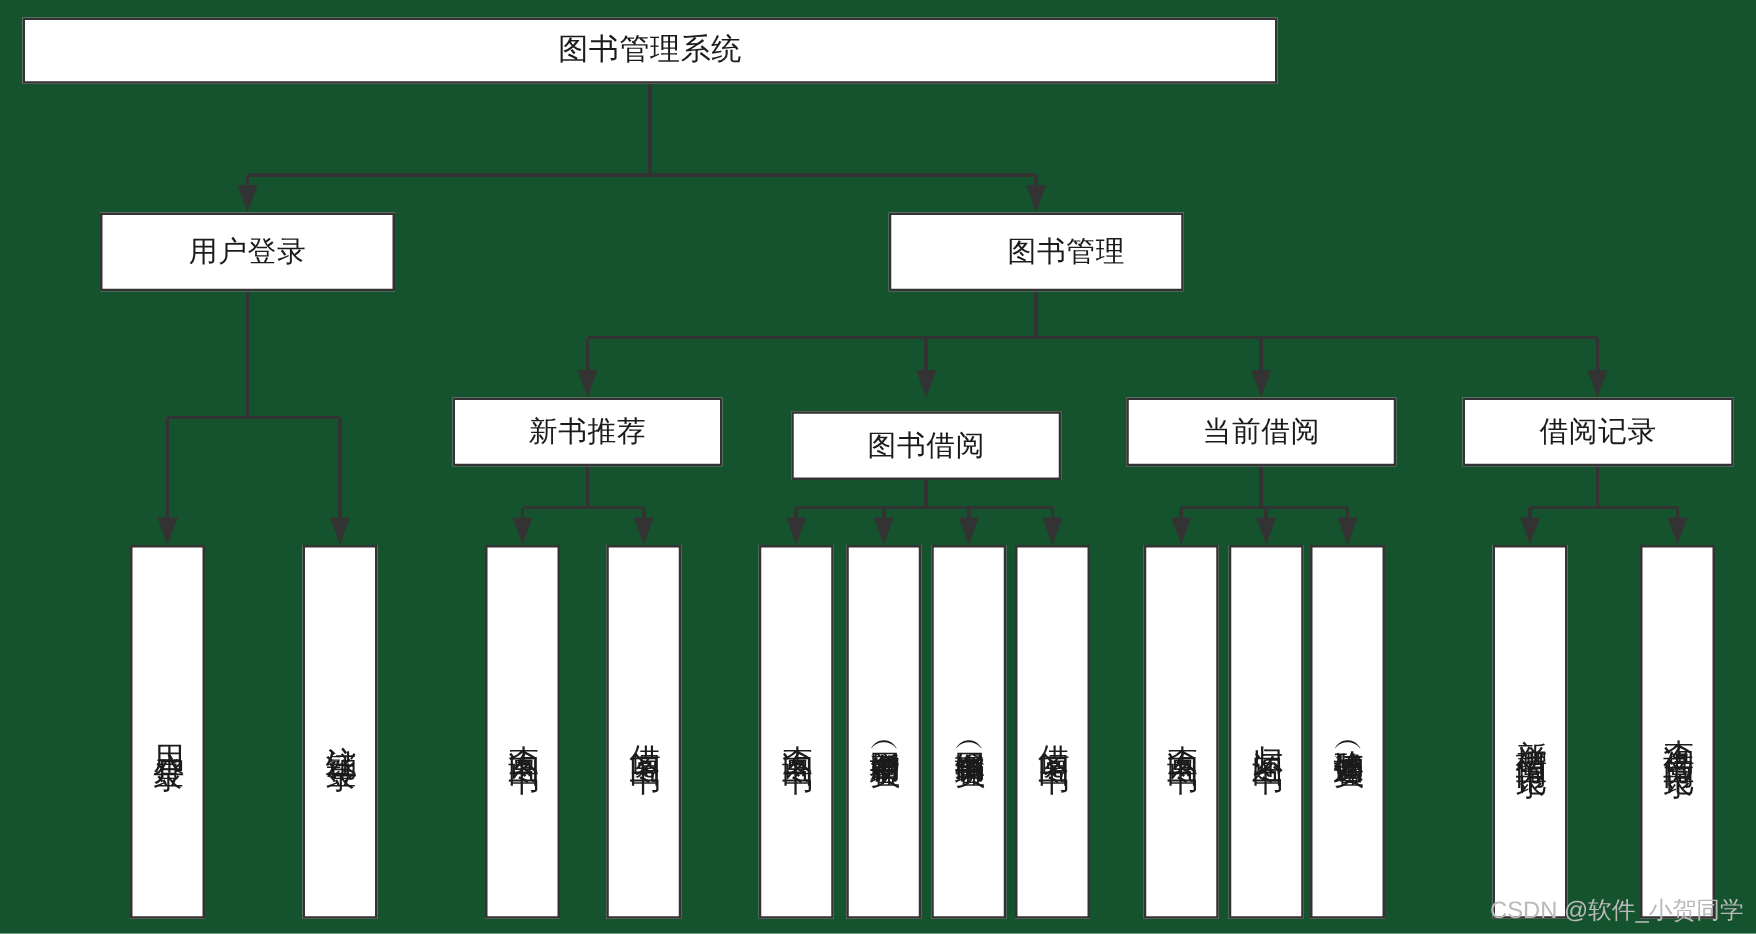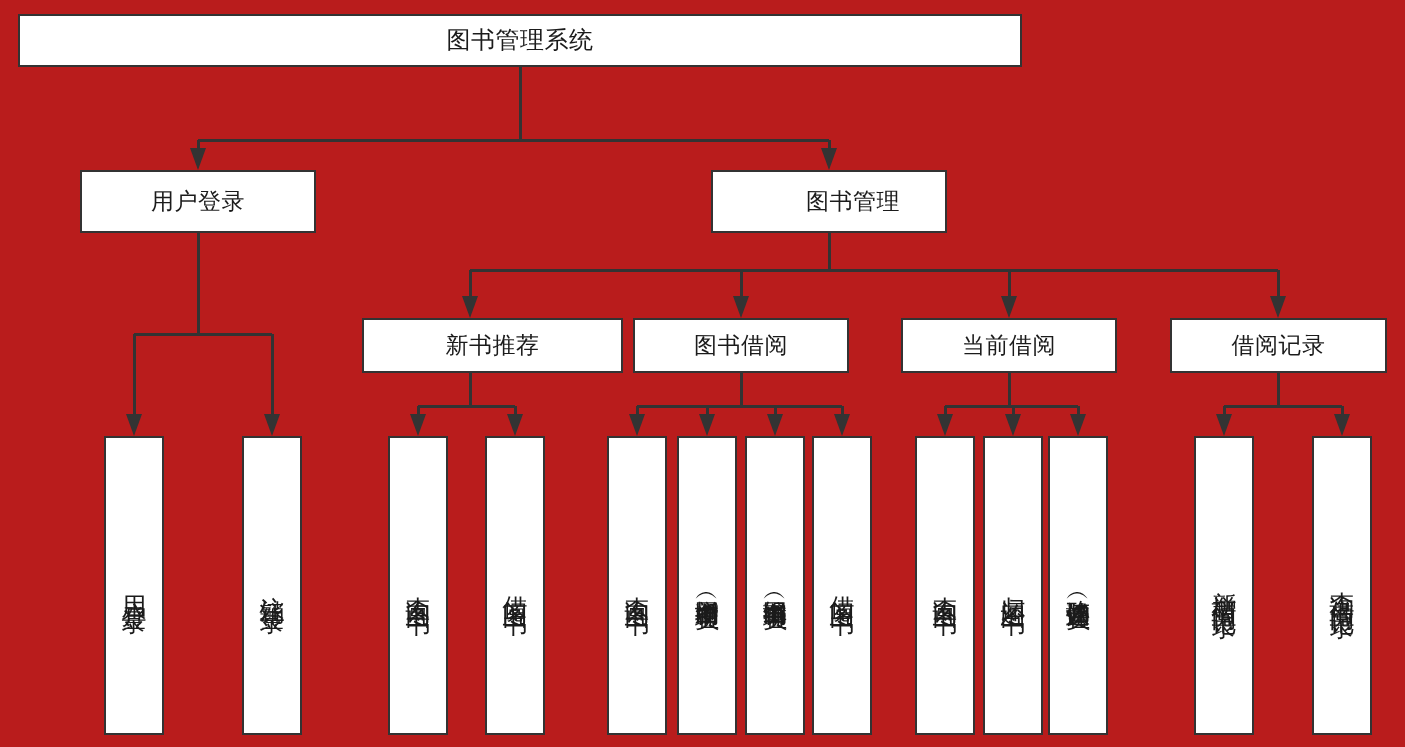--- a/index.html
+++ b/index.html
@@ -5,21 +5,21 @@
 <style>
   html, body {
     margin: 0;
     padding: 0;
     background: #ffffff;
   }
   #canvas {
     position: relative;
     width: 1405px;
     height: 747px;
-    background: #b91c1c;
+    background: #14532d;
     overflow: hidden;
     font-family: "Liberation Sans", "DejaVu Sans", sans-serif;
   }
   #edges {
     position: absolute;
     left: 0;
     top: 0;
     width: 1405px;
     height: 747px;
     pointer-events: none;
@@ -135,24 +135,24 @@
   <div id="nodes-layer">
       <div class="node h root" style="left: 18px; top: 14px; width: 1004px; height: 53px;">
         <span class="node-label">图书管理系统</span>
       </div>
       <div class="node h" style="left: 80px; top: 170px; width: 236px; height: 63px;">
         <span class="node-label">用户登录</span>
       </div>
       <div class="node h" style="left: 711px; top: 170px; width: 236px; height: 63px; padding-left: 48px;">
         <span class="node-label">图书管理</span>
       </div>
-      <div class="node h" style="left: 362px; top: 318px; width: 261px; height: 55px;">
+      <div class="node h" style="left: 362px; top: 318px; width: 216px; height: 55px;">
         <span class="node-label">新书推荐</span>
       </div>
-      <div class="node h" style="left: 633px; top: 318px; width: 216px; height: 55px;">
+      <div class="node h" style="left: 633px; top: 329px; width: 216px; height: 55px;">
         <span class="node-label">图书借阅</span>
       </div>
       <div class="node h" style="left: 901px; top: 318px; width: 216px; height: 55px; justify-content: center;">
         <span class="node-label">当前借阅</span>
       </div>
       <div class="node h" style="left: 1170px; top: 318px; width: 217px; height: 55px;">
         <span class="node-label">借阅记录</span>
       </div>
       <div class="node v" style="left: 104px; top: 436px; width: 60px; height: 299px;">
         <span class="node-label">用户登录</span>
@@ -187,13 +187,14 @@
       <div class="node v tight" style="left: 1048px; top: 436px; width: 60px; height: 299px;">
         <span class="node-label">确认归还（管理员）</span>
       </div>
       <div class="node v" style="left: 1194px; top: 436px; width: 60px; height: 299px;">
         <span class="node-label">新增借阅记录</span>
       </div>
       <div class="node v" style="left: 1312px; top: 436px; width: 60px; height: 299px;">
         <span class="node-label">查询借阅记录</span>
       </div>
     </div>
+  <div class="watermark" style="left: 1192px; top: 715px; color: rgb(185, 185, 185);">CSDN @软件_小贺同学</div>
 </div>
 
 </body></html>

